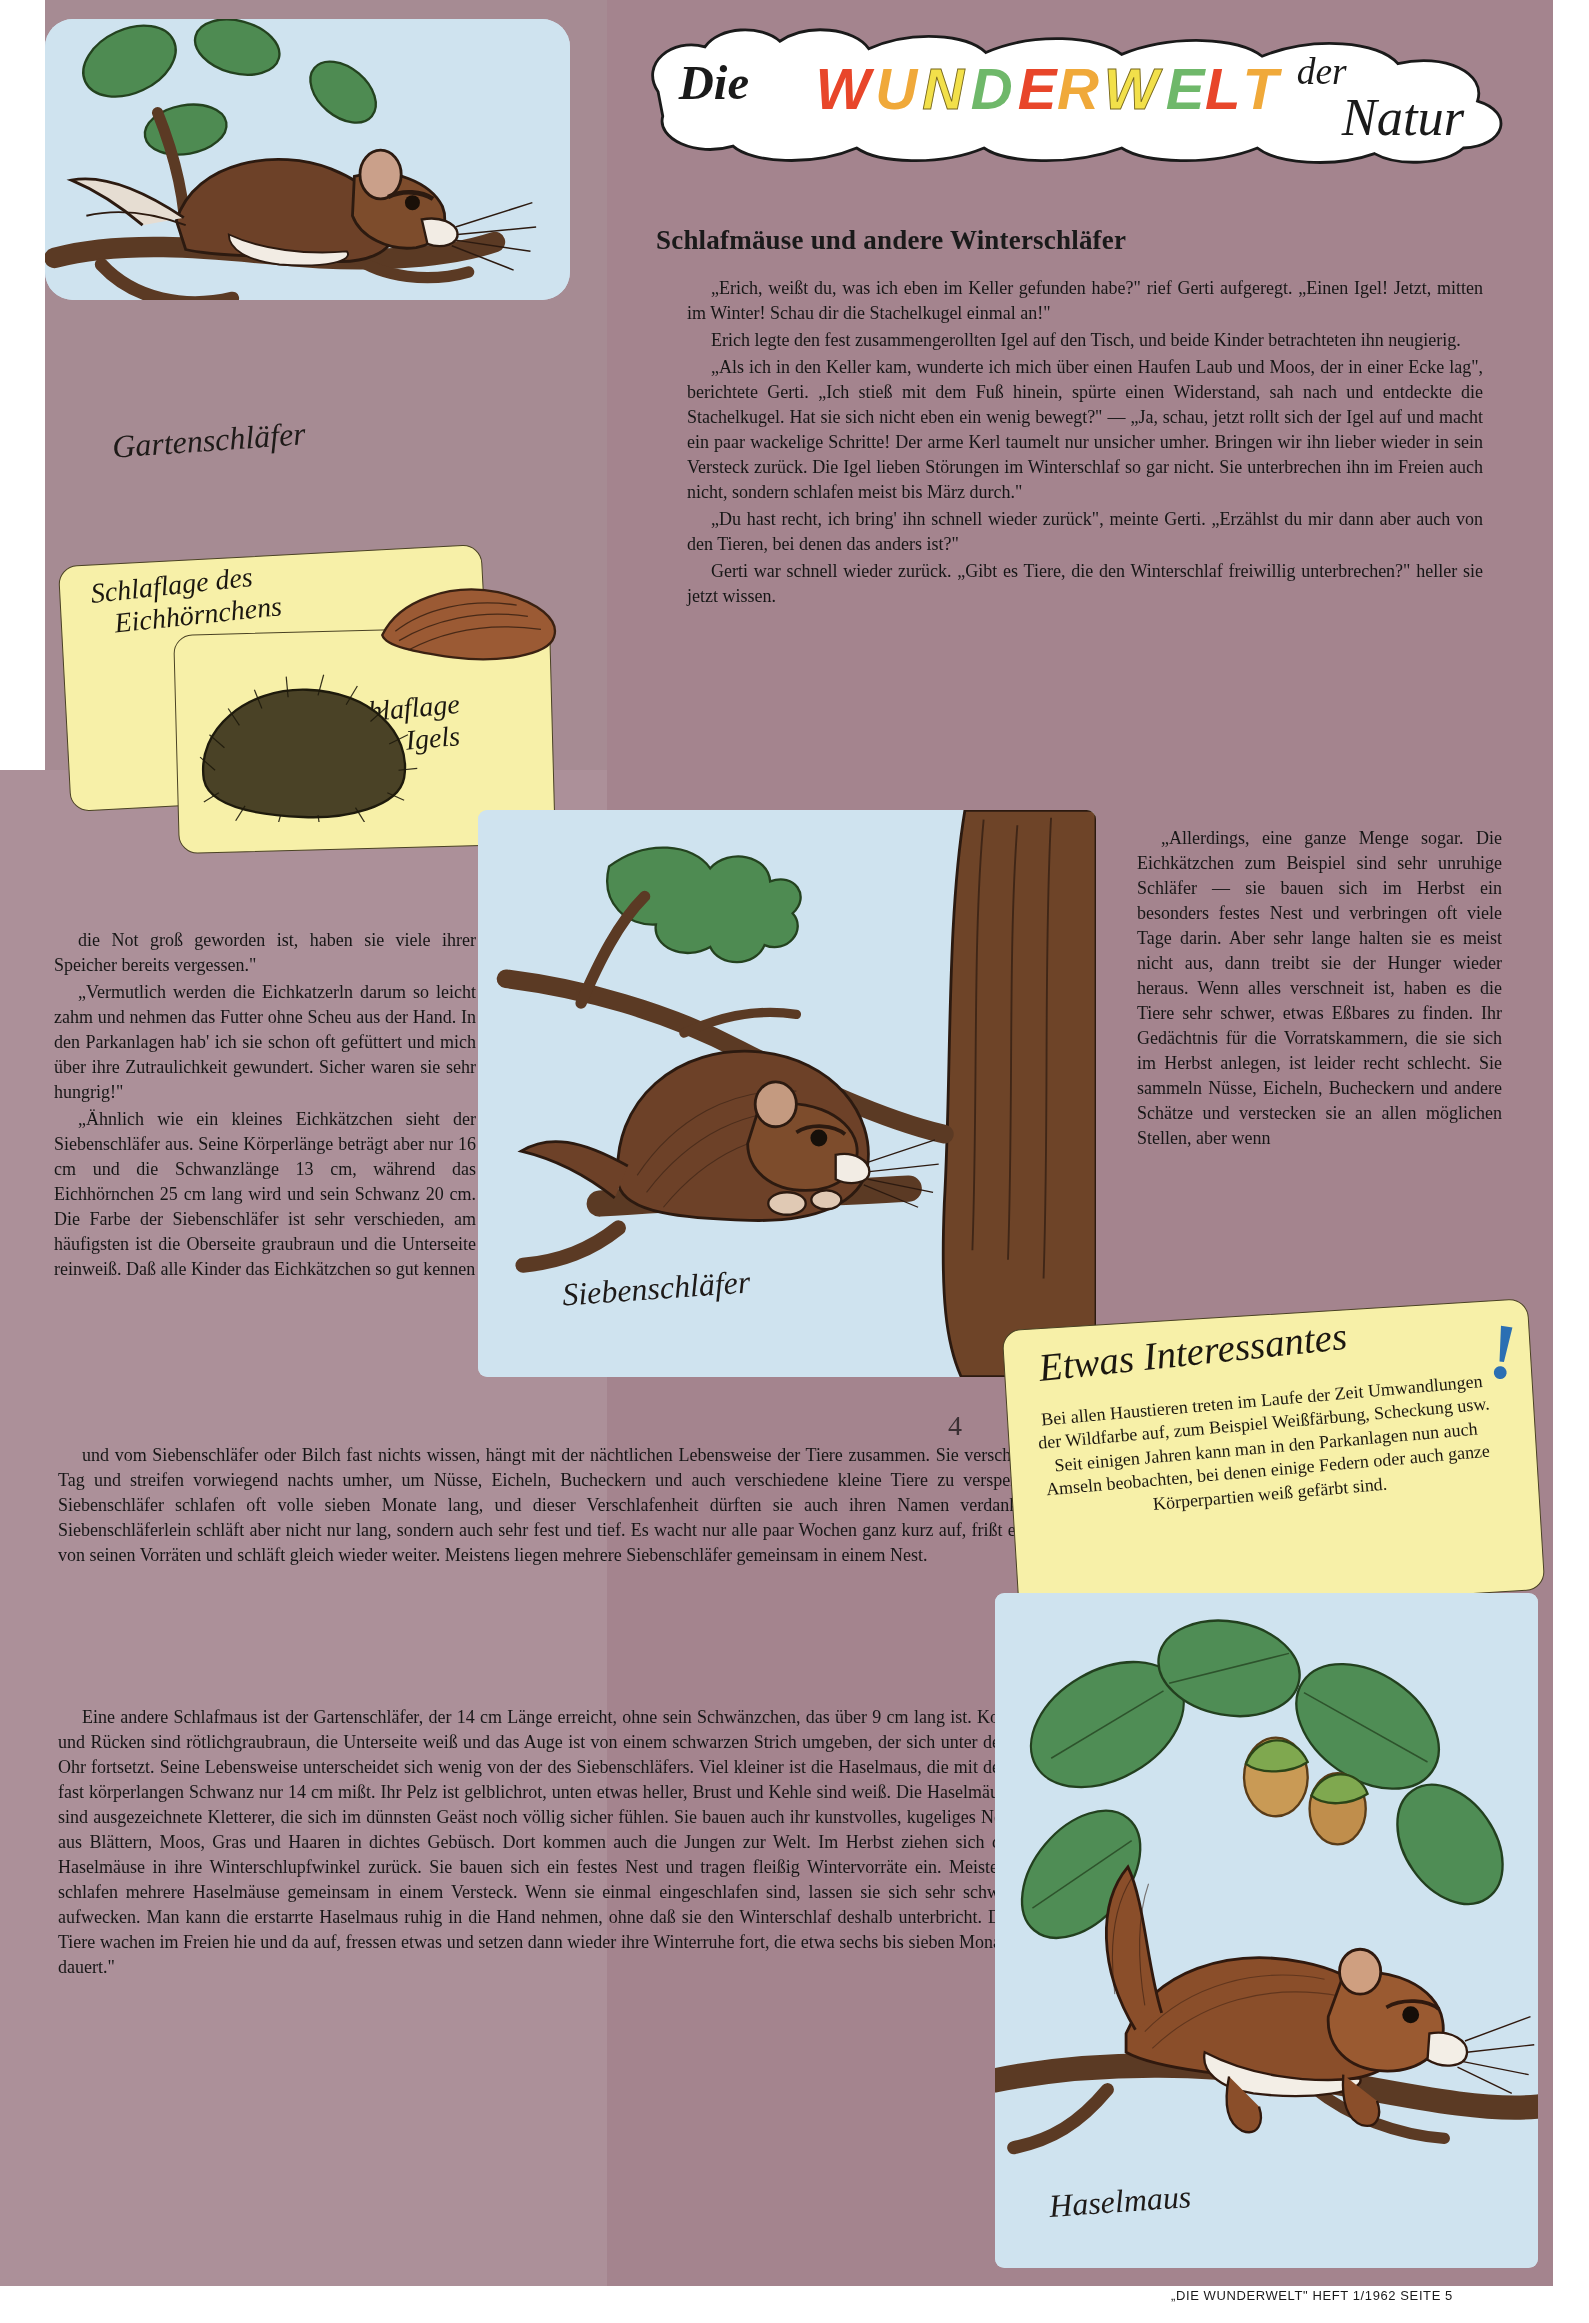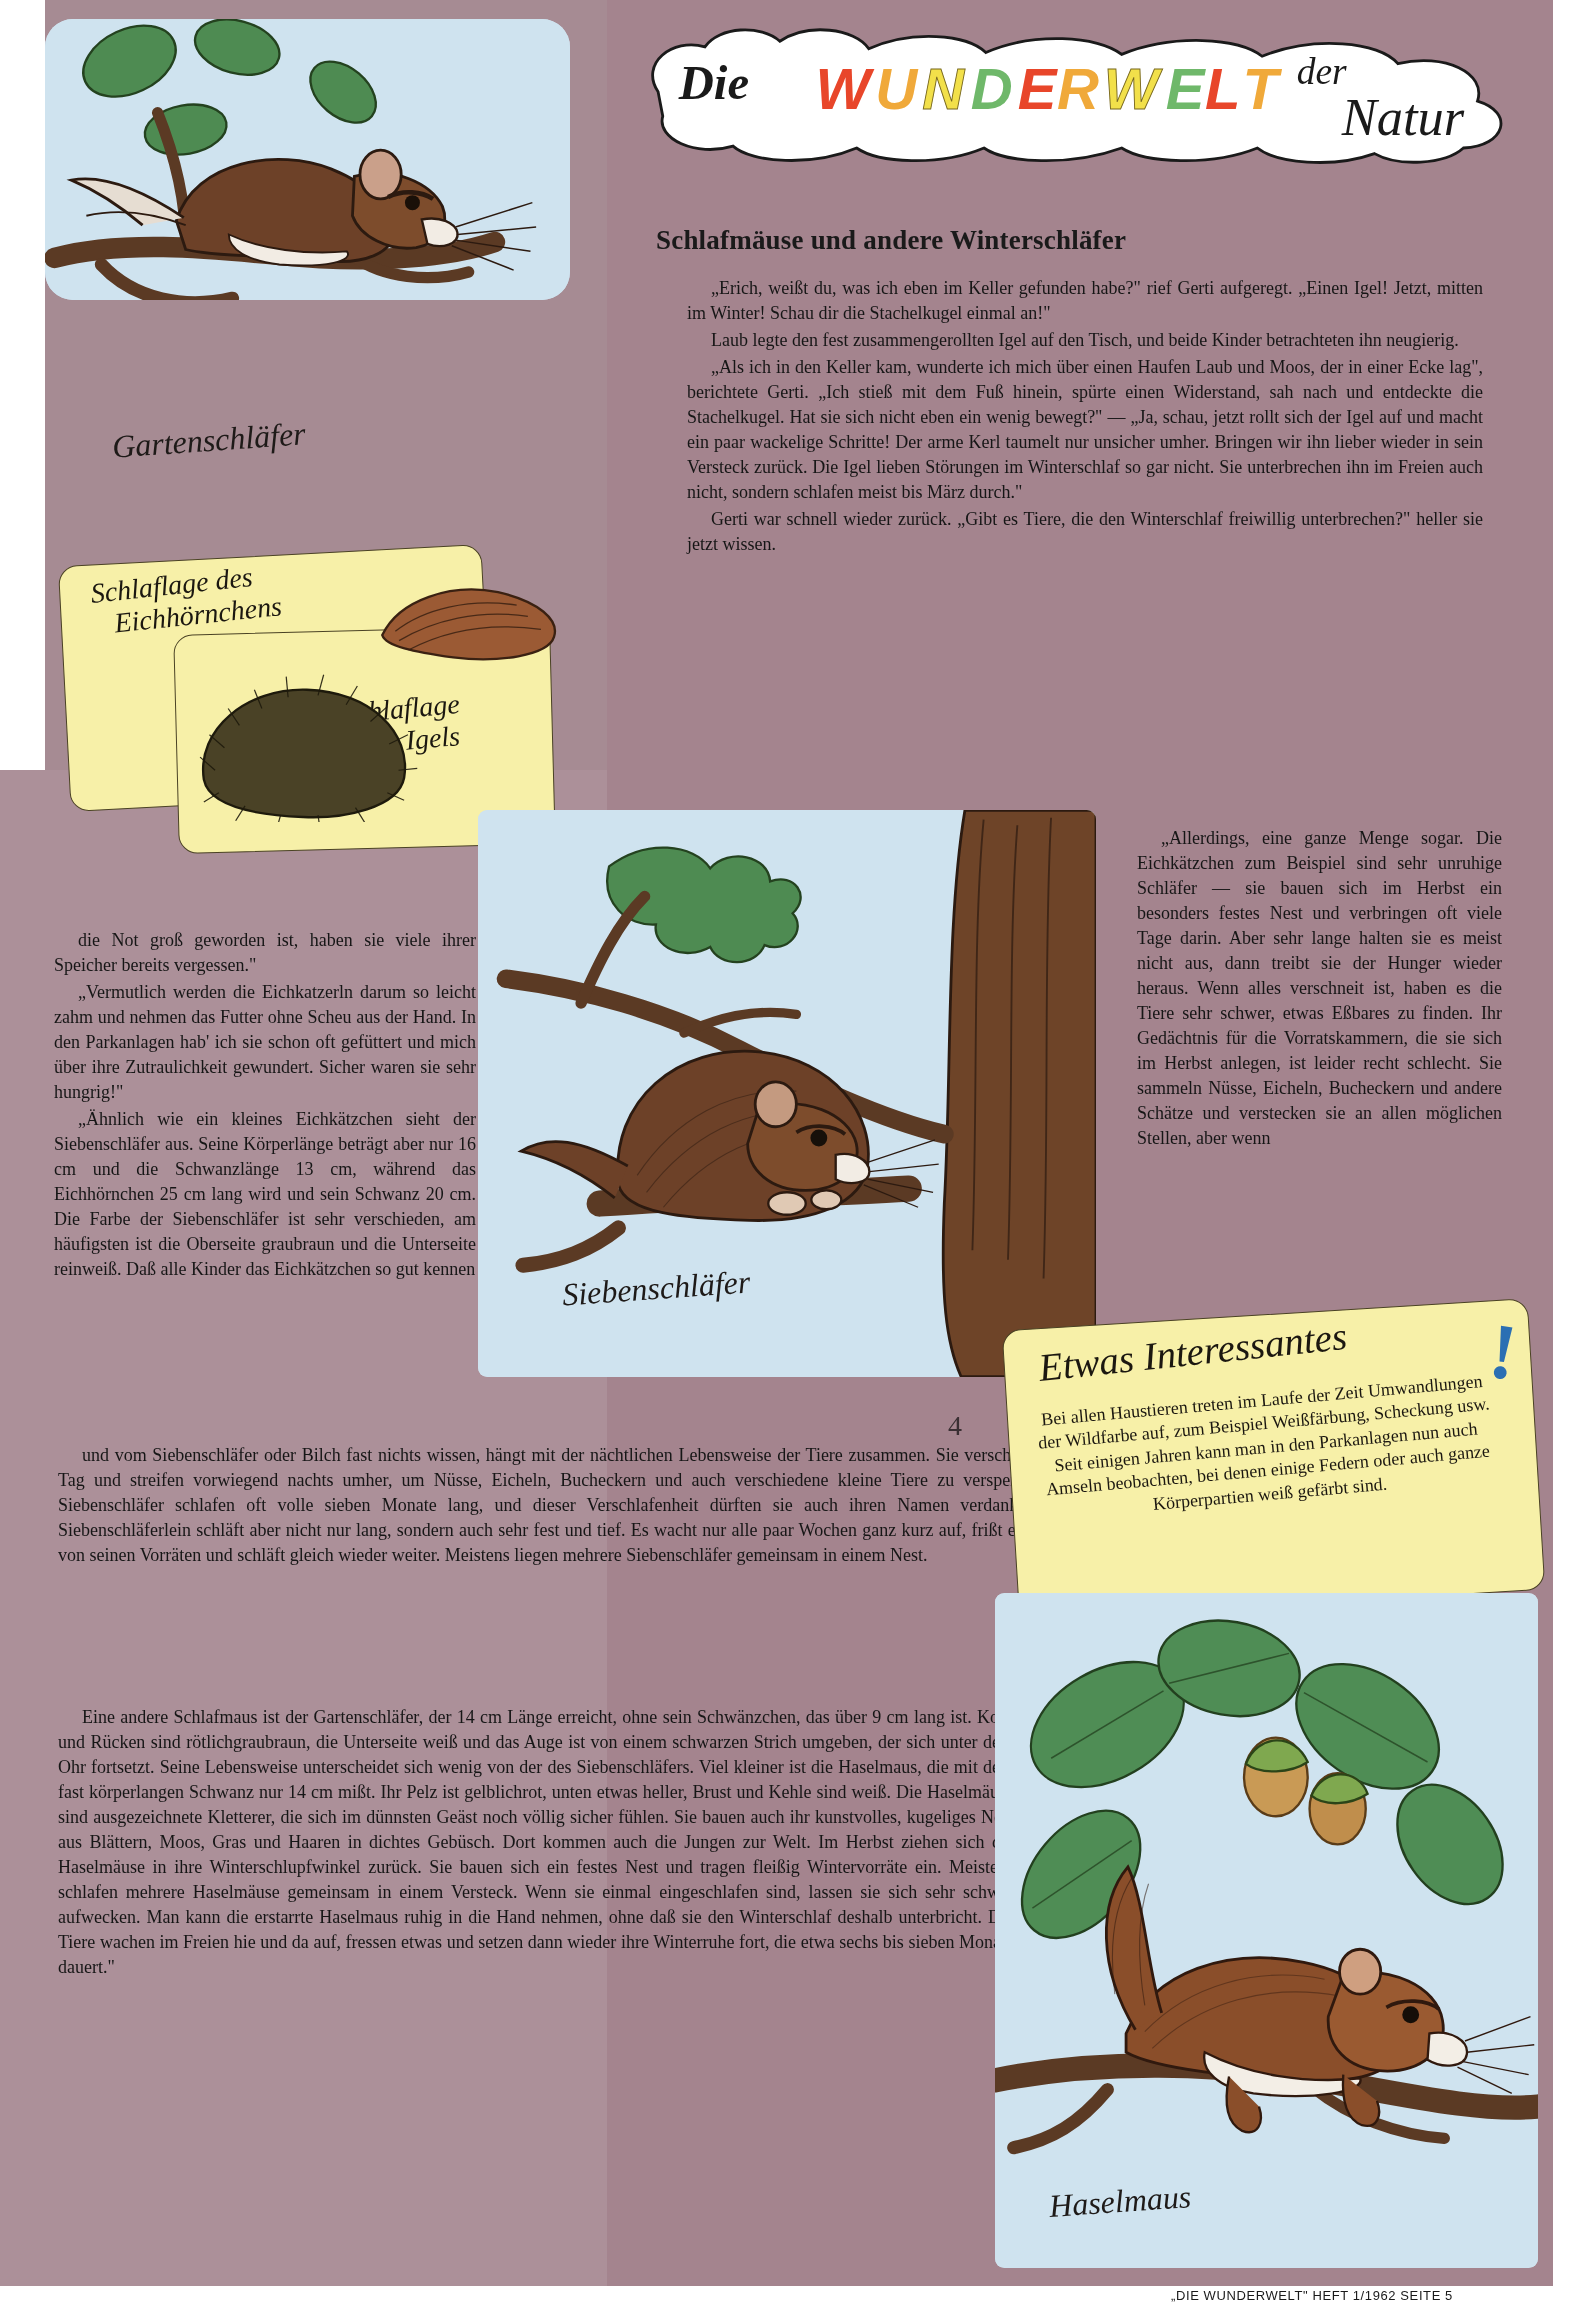--- a/index.html
+++ b/index.html
@@ -212,22 +212,23 @@
       <text x="712" y="62" font-family="Liberation Serif, serif" font-style="italic" font-size="40" fill="#1a1a1a">der</text>
 
       <text x="760" y="116" font-family="Liberation Serif, serif" font-style="italic" font-size="56" fill="#1a1a1a">Natur</text>
     </svg>
   </div>
 
   <div class="headline">Schlafmäuse und andere Winterschläfer</div>
 
   <div class="col-right">
     <p>„Erich, weißt du, was ich eben im Keller gefunden habe?" rief Gerti aufgeregt. „Einen Igel! Jetzt, mitten im Winter! Schau dir die Stachelkugel einmal an!"</p>
-    <p>Laub legte den fest zusammengerollten Igel auf den Tisch, und beide Kinder betrachteten ihn neugierig.</p>
+    <p>Erich legte den fest zusammengerollten Igel auf den Tisch, und beide Kinder betrachteten ihn neugierig.</p>
     <p>„Als ich in den Keller kam, wunderte ich mich über einen Haufen Laub und Moos, der in einer Ecke lag", berichtete Gerti. „Ich stieß mit dem Fuß hinein, spürte einen Widerstand, sah nach und entdeckte die Stachelkugel. Hat sie sich nicht eben ein wenig bewegt?" — „Ja, schau, jetzt rollt sich der Igel auf und macht ein paar wackelige Schritte! Der arme Kerl taumelt nur unsicher umher. Bringen wir ihn lieber wieder in sein Versteck zurück. Die Igel lieben Störungen im Winterschlaf so gar nicht. Sie unterbrechen ihn im Freien auch nicht, sondern schlafen meist bis März durch."</p>
+    <p>„Du hast recht, ich bring' ihn schnell wieder zurück", meinte Gerti. „Erzählst du mir dann aber auch von den Tieren, bei denen das anders ist?"</p>
     <p>Gerti war schnell wieder zurück. „Gibt es Tiere, die den Winterschlaf freiwillig unterbrechen?" heller sie jetzt wissen.</p>
   </div>
 
   <div class="col-right-narrow">
     <p>„Allerdings, eine ganze Menge sogar. Die Eichkätzchen zum Beispiel sind sehr unruhige Schläfer — sie bauen sich im Herbst ein besonders festes Nest und verbringen oft viele Tage darin. Aber sehr lange halten sie es meist nicht aus, dann treibt sie der Hunger wieder heraus. Wenn alles verschneit ist, haben es die Tiere sehr schwer, etwas Eßbares zu finden. Ihr Gedächtnis für die Vorratskammern, die sie sich im Herbst anlegen, ist leider recht schlecht. Sie sammeln Nüsse, Eicheln, Bucheckern und andere Schätze und verstecken sie an allen möglichen Stellen, aber wenn</p>
   </div>
 
   <div class="col-left-upper">
     <p>die Not groß geworden ist, haben sie viele ihrer Speicher bereits vergessen."</p>
     <p>„Vermutlich werden die Eichkatzerln darum so leicht zahm und nehmen das Futter ohne Scheu aus der Hand. In den Parkanlagen hab' ich sie schon oft gefüttert und mich über ihre Zutraulichkeit gewundert. Sicher waren sie sehr hungrig!"</p>

